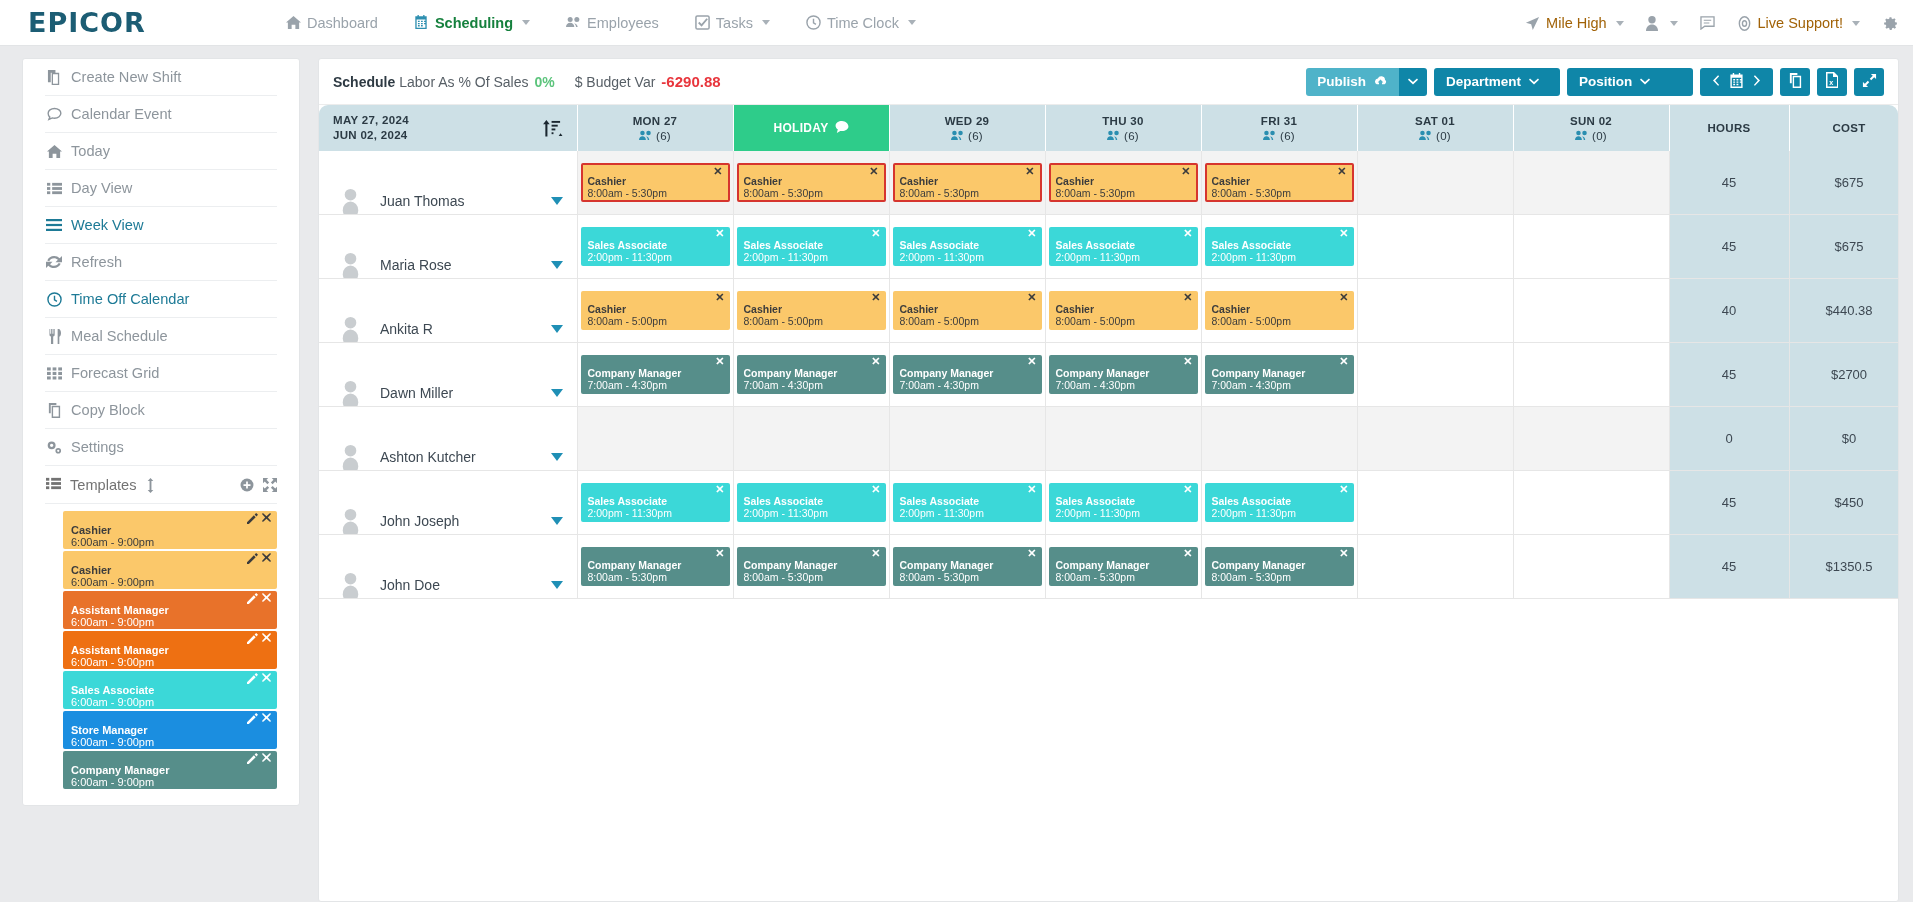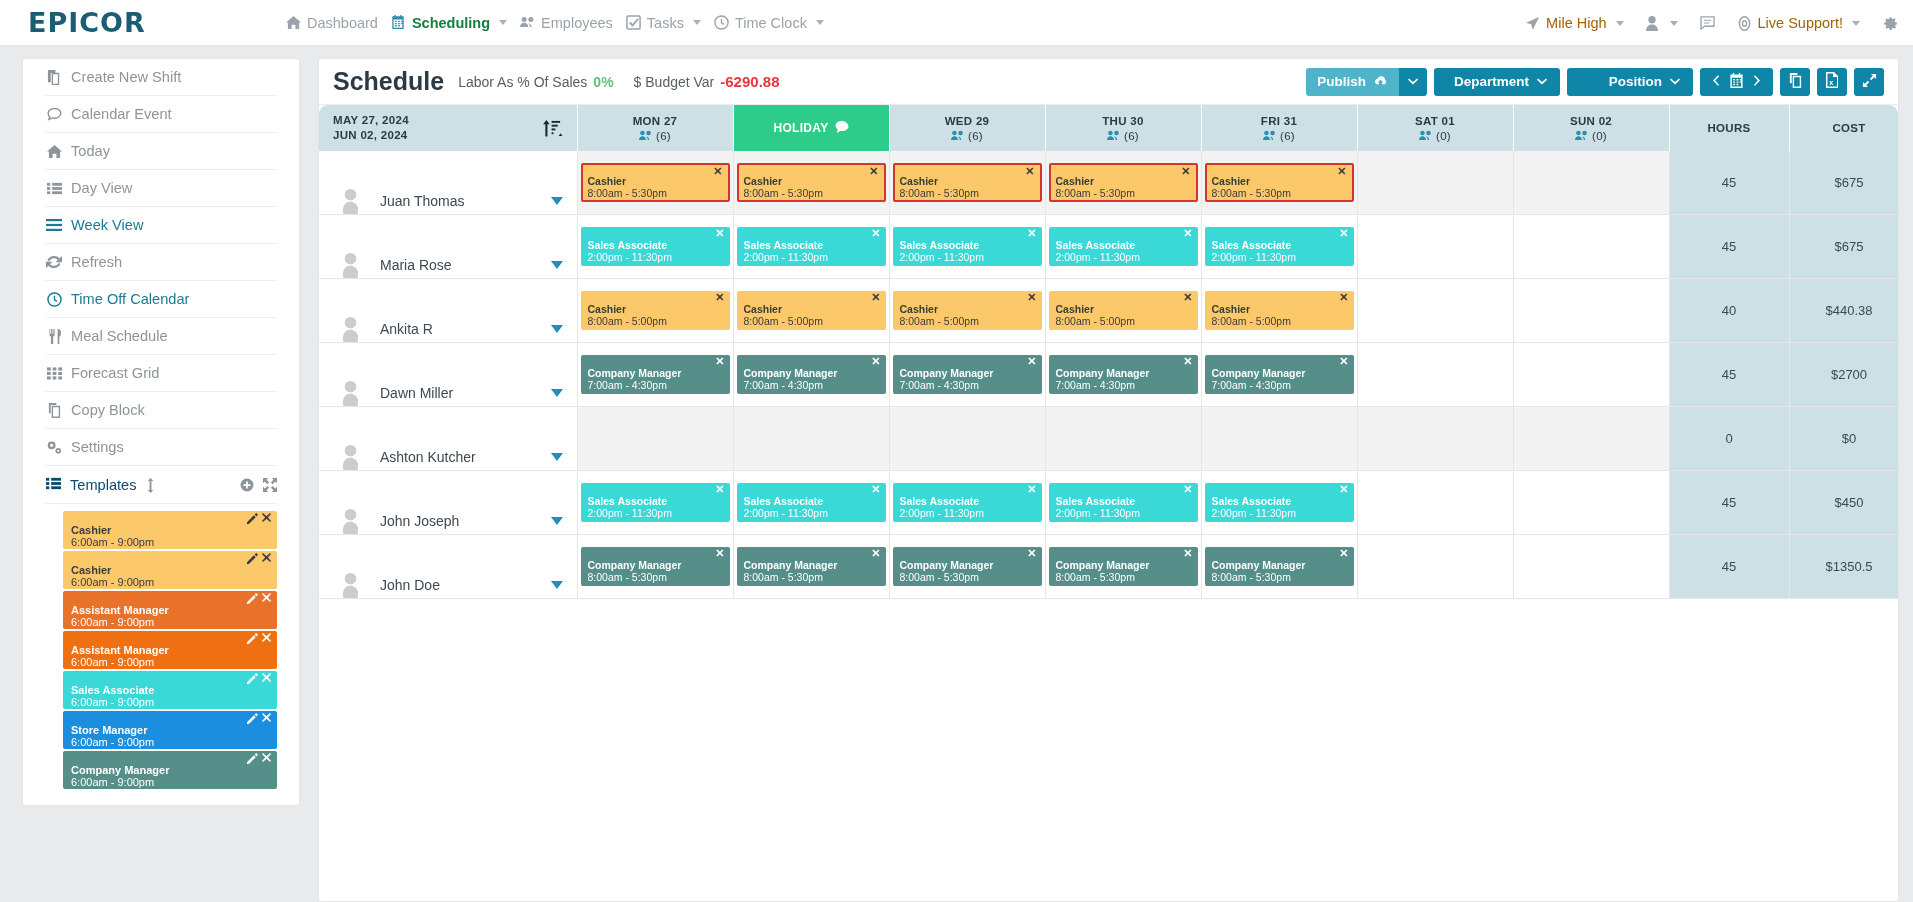--- a/index.html
+++ b/index.html
@@ -15,21 +15,21 @@
     height: 46px; background: #ffffff;
     display: flex; align-items: center;
     border-bottom: 1px solid #e2e4e6;
     position: relative;
   }
   .logo {
     margin-left: 28px; width: 160px;
     font-size: 27px; font-weight: bold; letter-spacing: 1px;
     color: #1c5d74; font-family: "DejaVu Sans", sans-serif;
   }
-  .nav-items { display: flex; align-items: center; margin-left: 98px; gap: 13px; }
+  .nav-items { display: flex; align-items: center; margin-left: 98px; gap: 36px; }
   .nav-item {
     display: flex; align-items: center; gap: 6px;
     font-size: 14.5px; color: #9aa3ab; cursor: pointer;
     white-space: nowrap;
   }
   .nav-item.active { color: #15803d; font-weight: 600; }
   .nav-item .ico { display:inline-flex; width:15px; height:15px; color:#9aa3ab; }
   .nav-item.active .ico { color: #2d8fb0; }
   .caret {
     width:0;height:0;border-left:4px solid transparent;border-right:4px solid transparent;
@@ -59,21 +59,21 @@
   .action {
     display:flex; align-items:center; gap:9px;
     padding: 10px 0 10px 1px; font-size: 14.6px; color:#8d959c;
     border-bottom: 1px solid #eceef0; cursor:pointer; white-space:nowrap;
   }
   .action .ico { width:16px; height:16px; display:inline-flex; align-items:center; justify-content:center; flex:0 0 16px; }
   .action.on { color:#1d7a96; }
   .action.on .ico { color:#1d7a96; }
   .tpl-head {
     display:flex; align-items:center; gap:9px;
-    padding: 11px 0 10px 1px; font-size:14.6px; color:#0c4a6e;
+    padding: 11px 0 10px 1px; font-size:14.6px; color:#737373;
     border-bottom:1px solid #eceef0;
   }
   .tpl-head .spacer { flex:1; }
   .tpl-head .hico { color:#8d959c; display:flex; cursor:pointer; }
   .tpl-list { padding: 7px 0 14px 18px; }
   .tpl {
     position: relative; height: 38px; margin-bottom: 2px;
     border-radius: 2px; padding: 14px 8px 0 8px; color:#3c3c3c;
   }
   .tpl .t-role { font-size:11px; font-weight:bold; line-height:11px; }
@@ -82,35 +82,35 @@
 
   
   .main {
     flex: 1; background:#fff; border:1px solid #e3e5e7; border-radius:3px;
     display:flex; flex-direction:column; overflow:hidden;
   }
   .main-head {
     height: 46px; display:flex; align-items:center; padding: 0 14px 0 14px;
     border-bottom:1px solid #ececec;
   }
-  .sch-title { font-size:25px; font-weight:bold; color:#2e3a43; margin-right:14px; }
+  .sch-title { font-size:14px; font-weight:bold; color:#2e3a43; margin-right:4px; }
   .metric { font-size:14px; color:#575f66; margin-right:6px; }
   .metric-val-green { font-size:14px; color:#5cc47c; font-weight:600; margin-right:20px; }
   .metric-val-red { font-size:15px; color:#e8353c; font-weight:bold; }
   .head-spacer { flex:1; }
   .btn-group { display:flex; align-items:center; gap:7px; }
   .btn {
     background:#0f86a8; color:#fff; border:none; border-radius:3px;
     height:28px; font-size:13.5px; font-weight:bold;
     display:flex; align-items:center; justify-content:center; gap:7px;
     cursor:pointer; font-family:"Liberation Sans", sans-serif;
   }
   .btn-publish { background:#4fb3c9; padding: 0 11px; border-radius:3px 0 0 3px; }
   .btn-split { background:#0f86a8; width:28px; border-radius:0 3px 3px 0; }
-  .btn-drop { width:126px; justify-content:flex-end; padding: 0 12px; }
+  .btn-drop { width:126px; justify-content:flex-start; padding: 0 12px; }
   .btn-nav { width:73px; gap:9px; }
   .btn-ico { width:30px; }
   .btn .cdown { font-size:11px; }
 
   
   .grid-wrap { flex:1; overflow:hidden;border-radius:9px; }
   .grid { width:100%; border-collapse: collapse; table-layout: fixed; }
   .grid th, .grid td { padding:0; }
   .col-name { width: 258px; }
   .col-day  { width: 156px; }

